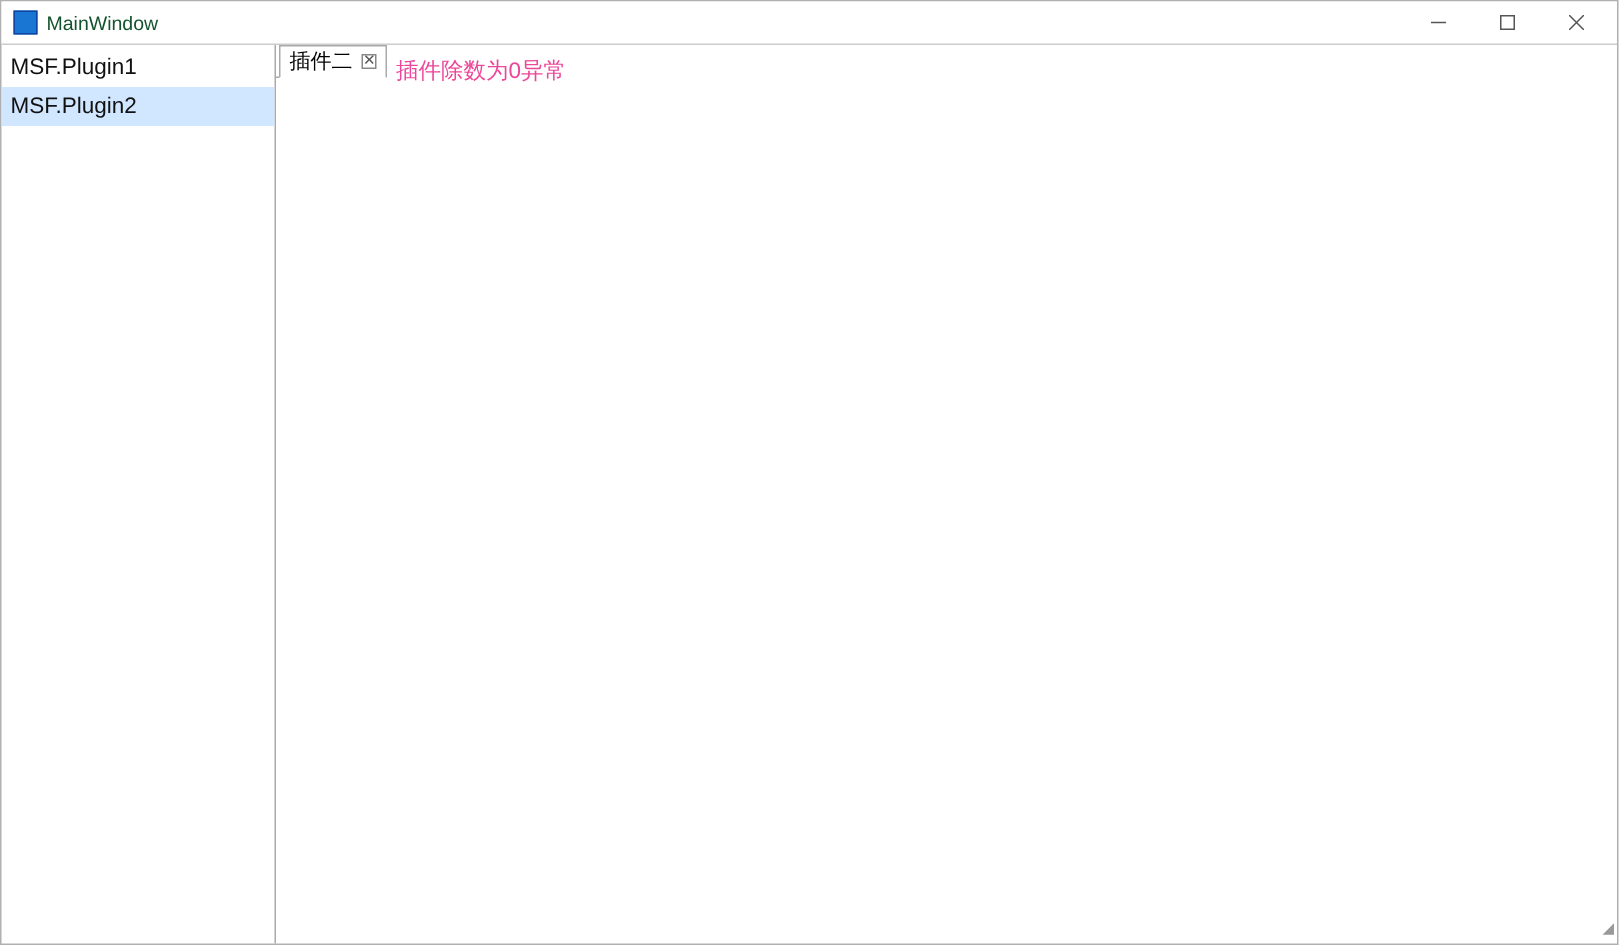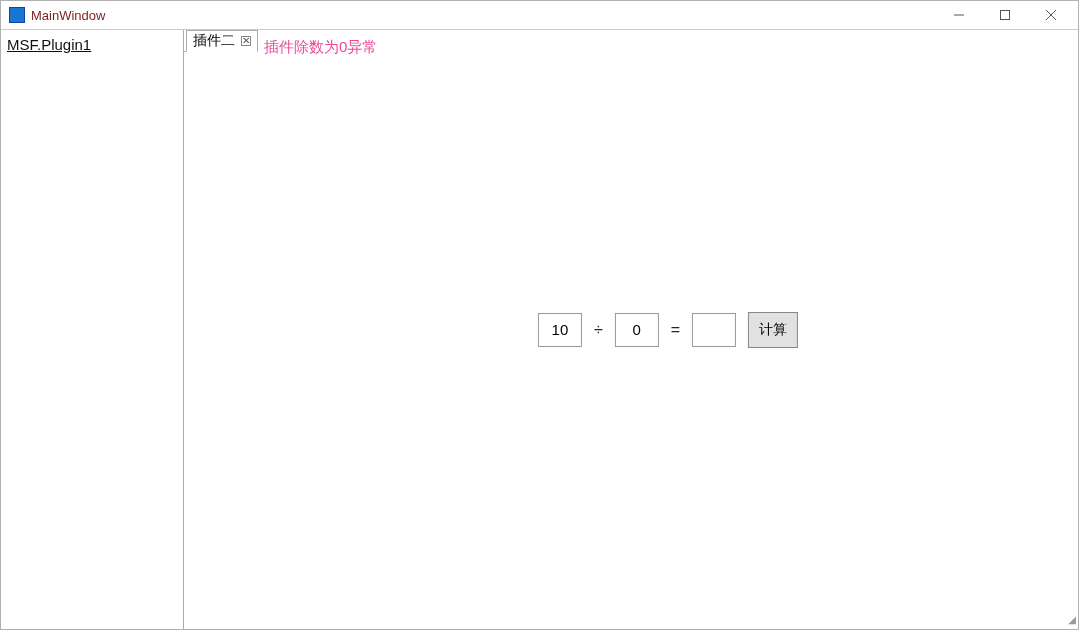--- a/index.html
+++ b/index.html
@@ -31,21 +31,21 @@
     }
     .titlebar .app-icon {
       width: 16px;
       height: 16px;
       background:#1976d2;
       border: 1px solid #0d47a1;
       margin-right: 6px;
     }
     .titlebar .title {
       flex: 0 0 auto;
-      color:#7f1d1d;
+      color:#14532d;
       font-size:13px;
     }
     .titlebar .spacer {
       flex: 1 1 auto;
     }
     .titlebar .winbtn {
       width: 46px;
       height: 28px;
       display: flex;
       align-items: center;
@@ -65,21 +65,20 @@
       border-right: 1px solid #aaaaaa;
       padding: 2px 0 0 0;
       overflow: auto;
     }
     .sidebar .item {
       padding: 2px 6px 2px 6px;
       font-size: 15px;
       line-height: 22px;
       color:#111;
       cursor: default;
-      text-decoration: underline;
     }
     .sidebar .item.selected {
       background: #d0e7ff;
     }
     .main {
       flex:1 1 auto;
       position: relative;
       display:flex;
       flex-direction: row;
       min-width:0;
@@ -186,40 +185,35 @@
         </svg>
     </div>
   </div>
 
   <div class="client">
 
     <div class="sidebar">
       <div class="item">
         <span>MSF.Plugin1</span>
       </div>
+      <div class="item selected">
+        <span>MSF.Plugin2</span>
+      </div>
     </div>
 
     <div class="main">
       <div class="tabstrip">
         <div class="tab">
           <span>插件二</span>
           <span class="close-x">✕</span>
         </div>
       </div>
 
       <div class="content">
         <div class="error-text">插件除数为0异常</div>
 
-        <div class="calc">
-          <input type="text" value="10" style="">
-          <span class="op">÷</span>
-          <input type="text" value="0" style="">
-          <span class="op">=</span>
-          <input type="text" value="" style="">
-          <button class="compute">计算</button>
-        </div>
 
         <div class="resize-grip">◢</div>
       </div>
     </div>
 
   </div>
 </div>
 
 </body></html>

